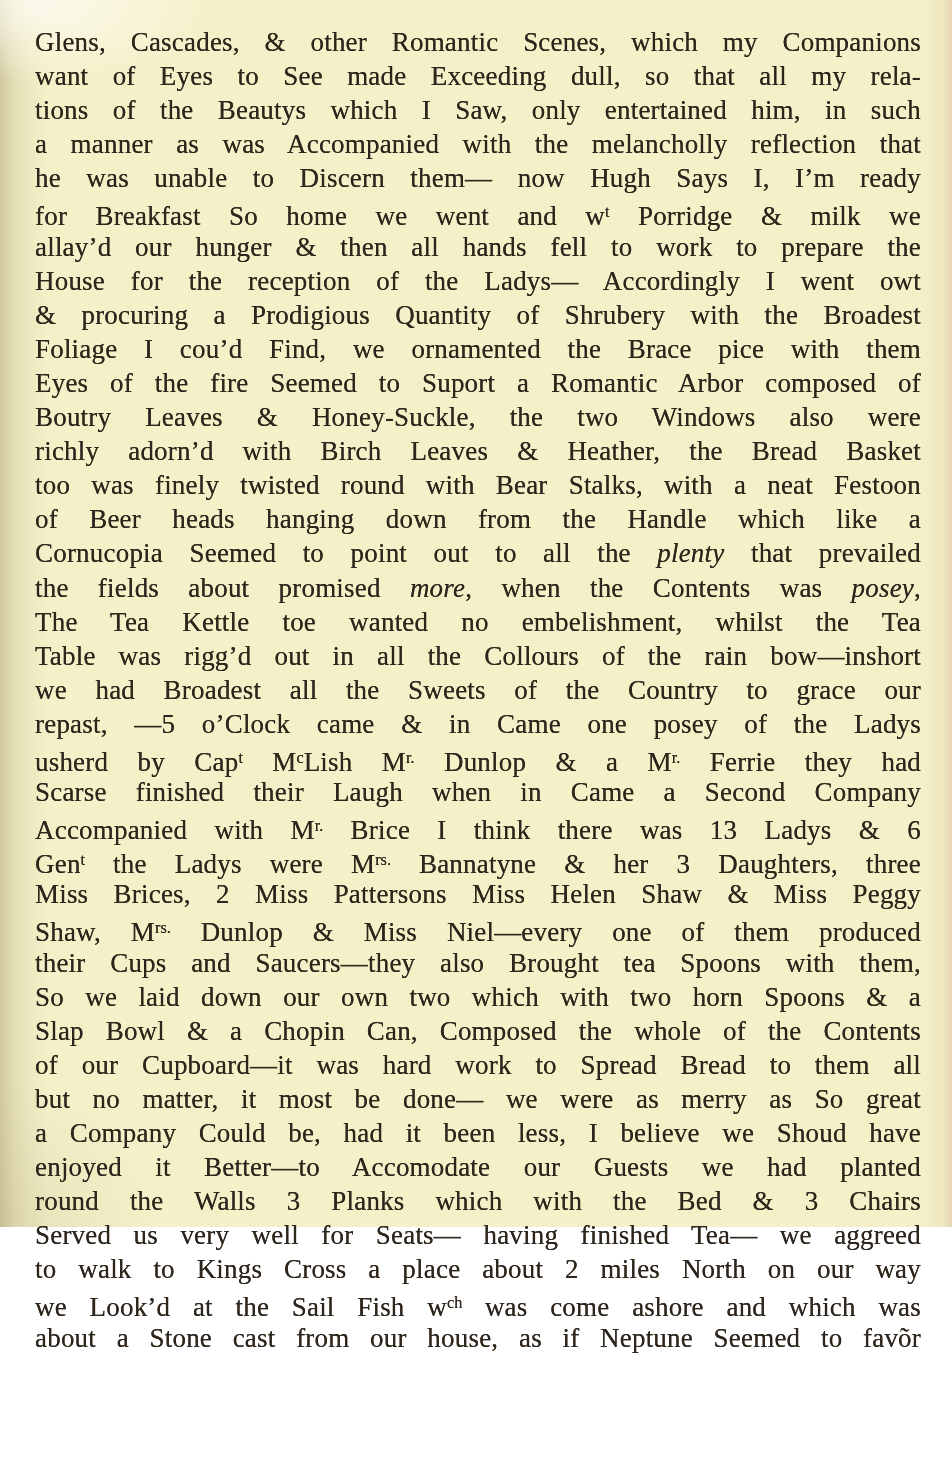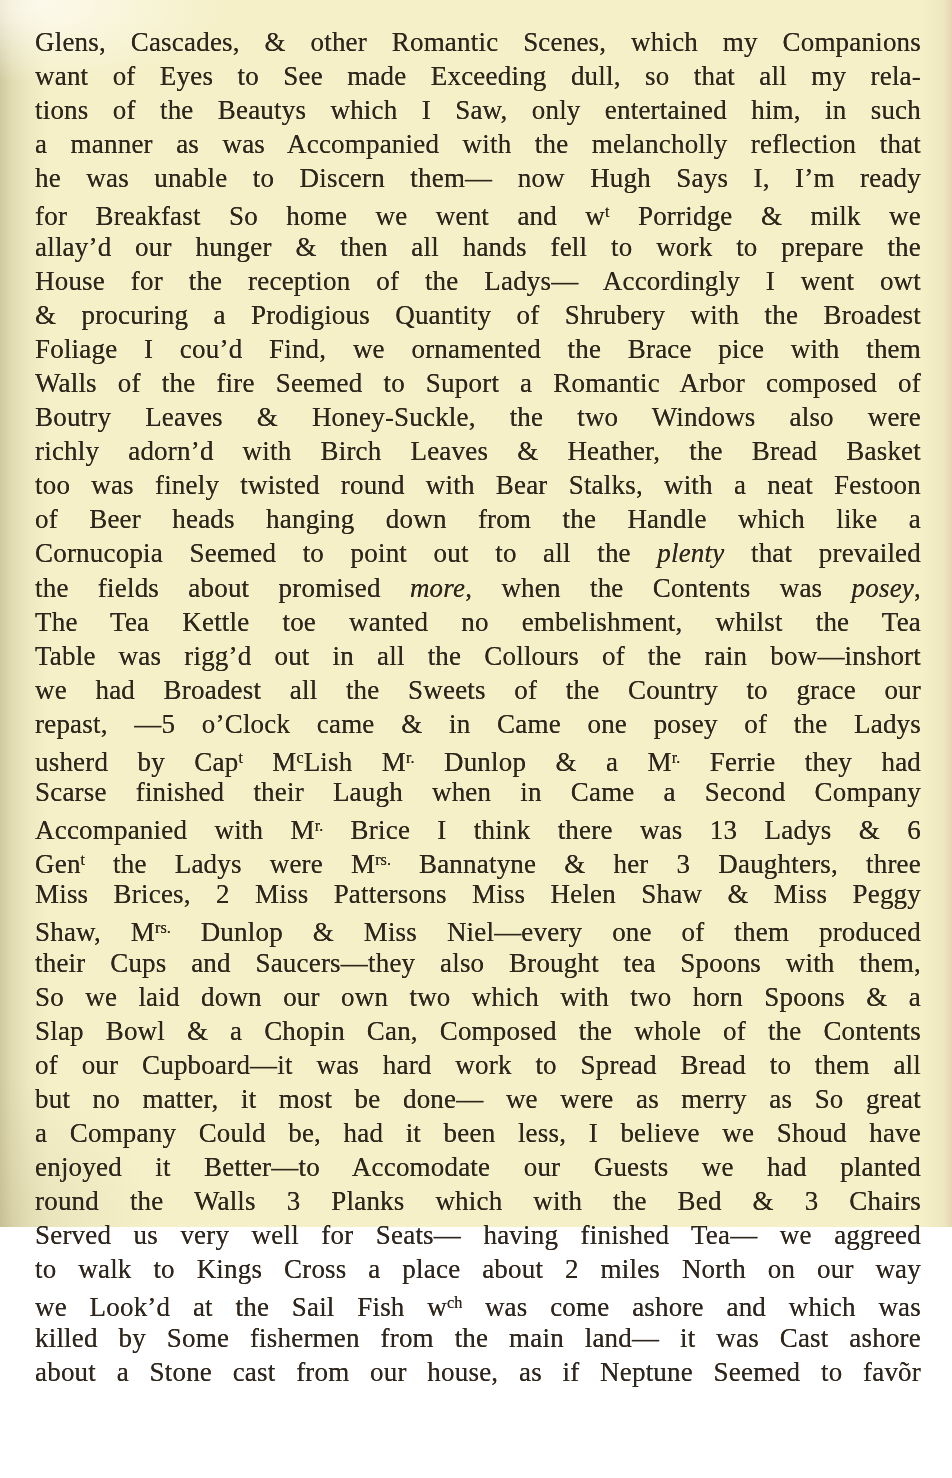--- a/index.html
+++ b/index.html
@@ -65,21 +65,21 @@
       <div class="line">Glens, Cascades, &amp; other Romantic Scenes, which my Companions</div>
       <div class="line">want of Eyes to See made Exceeding dull, so that all my rela-</div>
       <div class="line">tions of the Beautys which I Saw, only entertained him, in such</div>
       <div class="line">a manner as was Accompanied with the melancholly reflection that</div>
       <div class="line">he was unable to Discern them— now Hugh Says I, I’m ready</div>
       <div class="line">for Breakfast So home we went and w<span class="sup">t</span> Porridge &amp; milk we</div>
       <div class="line">allay’d our hunger &amp; then all hands fell to work to prepare the</div>
       <div class="line">House for the reception of the Ladys— Accordingly I went owt</div>
       <div class="line">&amp; procuring a Prodigious Quantity of Shrubery with the Broadest</div>
       <div class="line">Foliage I cou’d Find, we ornamented the Brace pice with them</div>
-      <div class="line">Walls of the fire Seemed to Suport a Romantic Arbor composed of</div>
+      <div class="line">Eyes of the fire Seemed to Suport a Romantic Arbor composed of</div>
       <div class="line">Boutry Leaves &amp; Honey-Suckle, the two Windows also were</div>
       <div class="line">richly adorn’d with Birch Leaves &amp; Heather, the Bread Basket</div>
       <div class="line">too was finely twisted round with Bear Stalks, with a neat Festoon</div>
       <div class="line">of Beer heads hanging down from the Handle which like a</div>
       <div class="line">Cornucopia Seemed to point out to all the <em>plenty</em> that prevailed</div>
       <div class="line">the fields about promised <em>more</em>, when the Contents was <em>posey</em>,</div>
       <div class="line">The Tea Kettle toe wanted no embelishment, whilst the Tea</div>
       <div class="line">Table was rigg’d out in all the Collours of the rain bow—inshort</div>
       <div class="line">we had Broadest all the Sweets of the Country to grace our</div>
       <div class="line">repast, —5 o’Clock came &amp; in Came one posey of the Ladys</div>
@@ -93,16 +93,15 @@
       <div class="line">So we laid down our own two which with two horn Spoons &amp; a</div>
       <div class="line">Slap Bowl &amp; a Chopin Can, Composed the whole of the Contents</div>
       <div class="line">of our Cupboard—it was hard work to Spread Bread to them all</div>
       <div class="line">but no matter, it most be done— we were as merry as So great</div>
       <div class="line">a Company Could be, had it been less, I believe we Shoud have</div>
       <div class="line">enjoyed it Better—to Accomodate our Guests we had planted</div>
       <div class="line">round the Walls 3 Planks which with the Bed &amp; 3 Chairs</div>
       <div class="line">Served us very well for Seats— having finished Tea— we aggreed</div>
       <div class="line">to walk to Kings Cross a place about 2 miles North  on our way</div>
       <div class="line">we Look’d at the Sail Fish w<span class="sup">ch</span> was come ashore and which was</div>
-      <div class="line">killed by Some fishermen from the main land— it was Cast ashore</div>
       <div class="line">about a Stone cast from our house, as if Neptune Seemed to favõr</div>
     </div>
 </div>
 
 </body></html>

